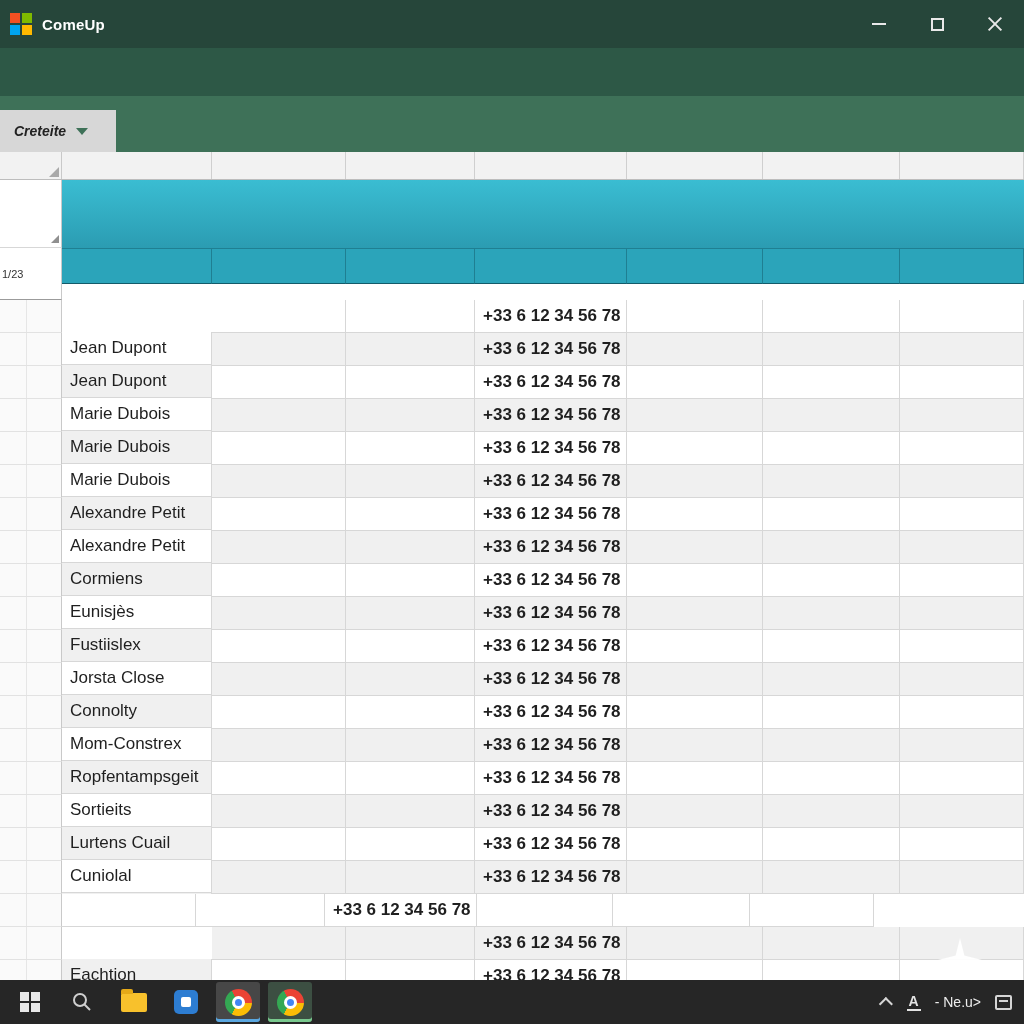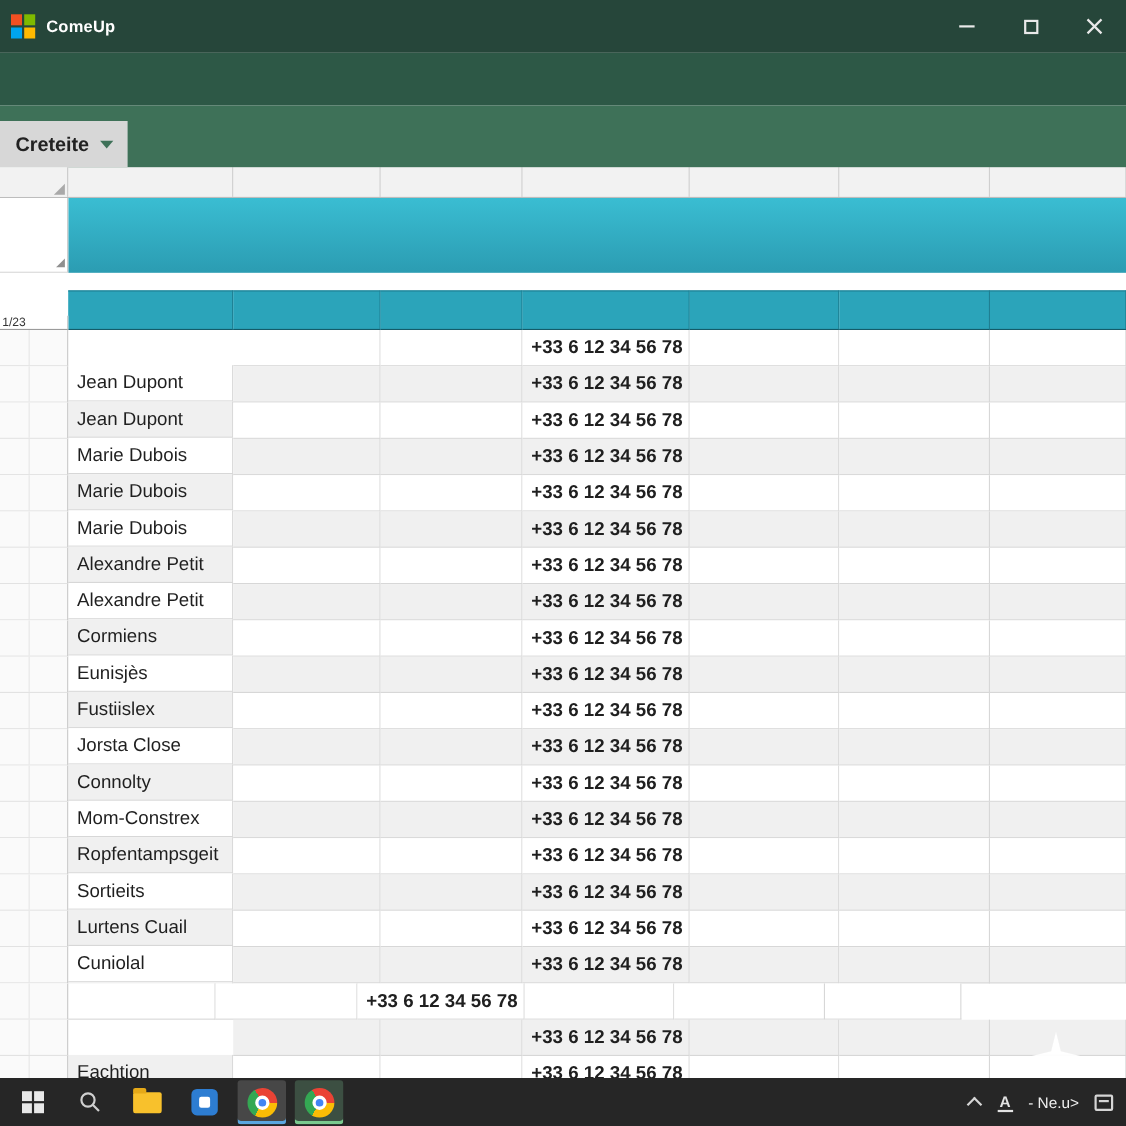--- a/index.html
+++ b/index.html
@@ -26,21 +26,21 @@
   .ic-close::before{ transform:rotate(45deg);} .ic-close::after{ transform:rotate(-45deg);}
 
   
   .menubar { height:48px; background:#2d5846; display:flex; align-items:center;
     padding-left:14px; gap:36px; }
   .menu-item { color:#fff; font-size:19px; font-weight:700; cursor:default; }
 
   
   .ribbon { height:56px; background:#3e7158; position:relative; }
   .rb-btn { position:absolute; bottom:0; height:42px; display:flex; align-items:center;
-    padding:0 14px; font-size:18px; font-weight:700; gap:10px; }
+    padding:0 14px; font-size:14px; font-weight:700; gap:10px;font-style:italic; }
   .rb-light { left:0; width:116px; background:#d7d7d7; color:#222; }
   .rb-dark { left:118px; width:176px; background:#2d5846; color:#fff; }
   .caret { width:0; height:0; border-left:6px solid transparent; border-right:6px solid transparent; }
   .caret-green { border-top:7px solid #3e7158; }
   .caret-white { border-top:7px solid #fff; }
 
   
   .w-rh { width:62px; flex:0 0 62px; }
   .c1{width:150px;flex:0 0 150px;margin-top:32px;} .c2{width:134px;flex:0 0 134px;}
   .c3{width:129px;flex:0 0 129px;} .c4{width:152px;flex:0 0 152px;font-weight:bold;}
@@ -61,21 +61,21 @@
 
   
   .banner-row { height:68px; display:flex; }
   .banner-rh { position:relative; background:#fff; border-right:1px solid #c9c9c9;
     border-bottom:1px solid #d7d7d7; }
   .banner-rh .tri2 { position:absolute; right:2px; bottom:4px; width:0; height:0;
     border-bottom:8px solid #8f8f8f; border-left:8px solid transparent; }
   .banner { flex:1; background:linear-gradient(180deg,#3abdd2,#2b9cb2); }
 
   
-  .header-row { height:52px; display:flex;align-items:flex-end; }
+  .header-row { height:52px; display:flex; }
   .badge-cell { position:relative; background:#fff; border-right:1px solid #c9c9c9;
     border-bottom:1px solid #9b9b9b; font-size:11px; color:#333;
     display:flex; align-items:center; padding-left:2px; }
   .hcell { height:36px; line-height:36px; background:#2ba4ba; color:#16323c;
     font-weight:700; font-size:17px; text-align:center;
     border-right:1px solid #1f7f92; border-top:1px solid #1f7f92; border-bottom:1px solid #145b69; }
   .header-row .hcell:nth-of-type(1){width:150px; text-align:left; padding-left:8px;}
   .header-row .hcell:nth-of-type(2){width:134px;} .header-row .hcell:nth-of-type(3){width:129px;}
   .header-row .hcell:nth-of-type(4){width:152px;} .header-row .hcell:nth-of-type(5){width:136px;}
   .header-row .hcell:nth-of-type(6){width:137px;} .header-row .hcell:nth-of-type(7){width:124px;}

